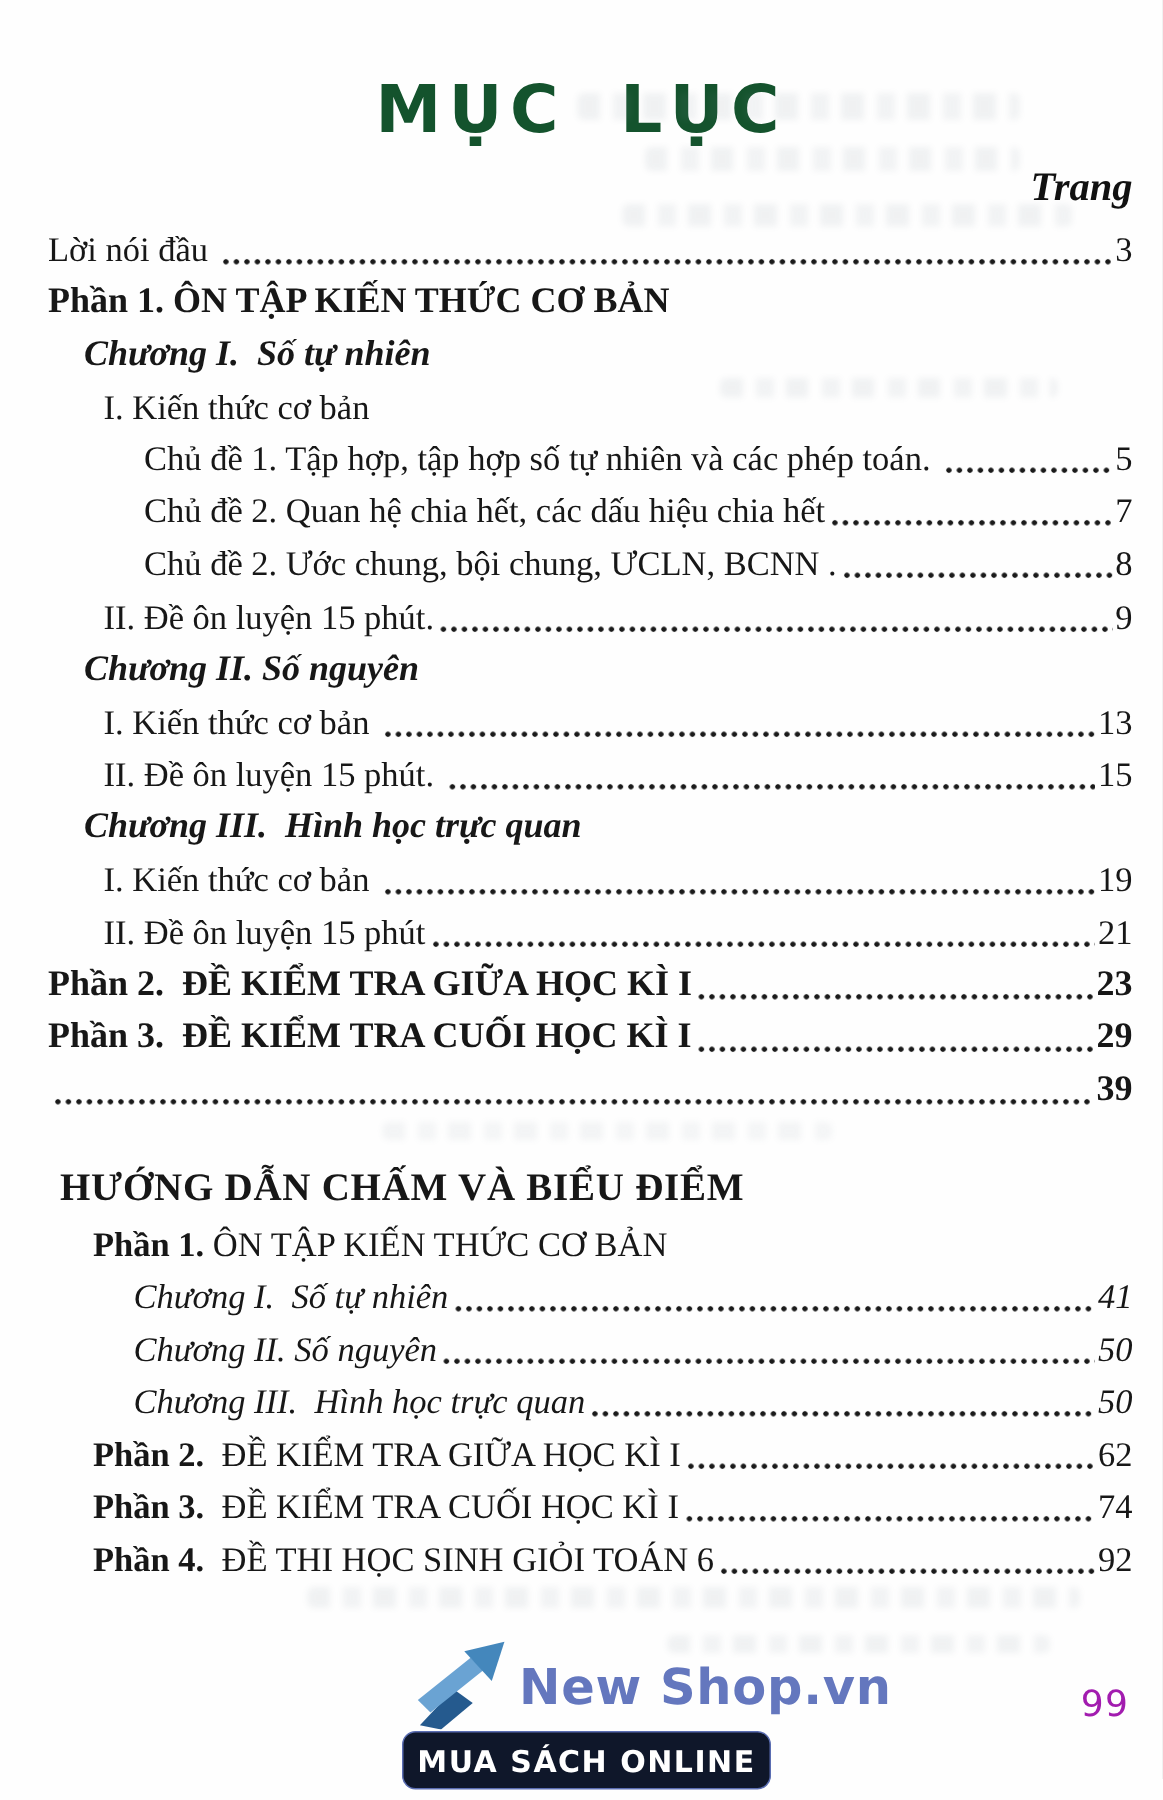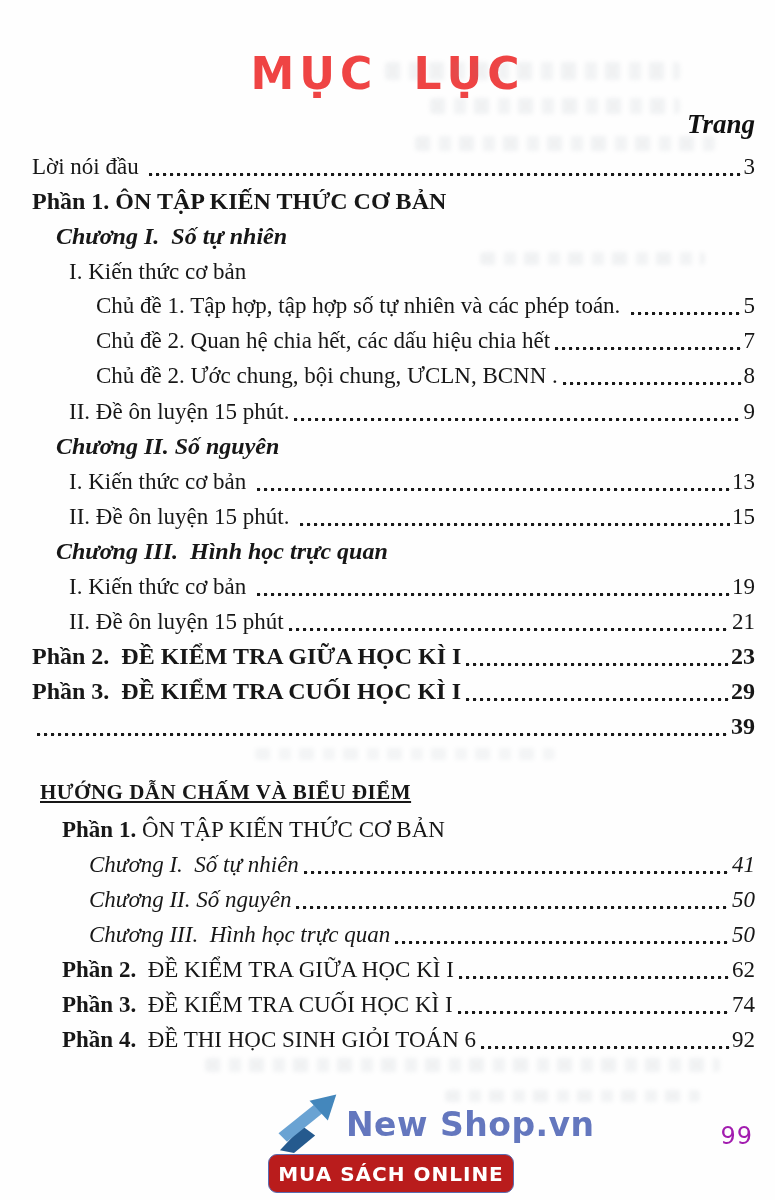--- a/index.html
+++ b/index.html
@@ -6,21 +6,21 @@
   .page{
     width:775px;height:1200px;position:relative;margin:0 auto;
     background:#fefefe;overflow:hidden;
     font-family:"Liberation Serif","DejaVu Serif",serif;color:#171717;
   }
   
   .doc-title{
     margin:48px 0 0 0;text-align:center;
     font-family:"DejaVu Sans","Liberation Sans",sans-serif;
     font-weight:800;font-size:44px;letter-spacing:5px;word-spacing:16px;
-    color:#ef4444;
+    color:#14532d;
   }
   .trang{
     text-align:right;padding-right:20px;margin-top:10px;
     font-weight:bold;font-style:italic;font-size:27px;color:#111;
   }
   
   .toc{padding:4px 20px 0 32px;margin-top:4px;}
   .row{display:flex;align-items:flex-end;height:35px;}
   .row .prefix,.row .label,.row .pagenum{line-height:33px;white-space:pre;font-size:23px;}
   .row .prefix{font-weight:bold;}
@@ -29,21 +29,21 @@
     flex:1;height:33px;margin:0 2px 0 4px;
     background-image:radial-gradient(circle at 2.6px 2.6px,#1a1a1a 1.55px,transparent 2.0px);
     background-size:7px 5.2px;background-repeat:repeat-x;
     background-position:left bottom 6px;
   }
   
   .st-bold .label,.st-bold .pagenum{font-weight:bold;font-size:24px;}
   .st-bolditalic .label{font-weight:bold;font-style:italic;font-size:24px;}
   .st-italic .label,.st-italic .pagenum{font-style:italic;}
   .st-header2{height:40px;margin-top:28px;}
-  .st-header2 .label{font-weight:bold;font-size:21px;line-height:38px;letter-spacing:0.5px;text-decoration:underline;}
+  .st-header2 .label{font-weight:bold;font-size:26px;line-height:38px;letter-spacing:0.5px;}
   
   .s1.l0{margin-left:0;}
   .s1.l1{margin-left:24px;}
   .s1.l2{margin-left:37px;text-align:right;}
   .s1.l3{margin-left:64px;align-items:center;}
   
   .s2.lh{margin-left:8px;}
   .s2.l0{margin-left:30px;}
   .s2.l1{margin-left:57px;}
   
@@ -55,21 +55,21 @@
   .footer-logo{position:absolute;left:268px;top:1096px;width:256px;}
   .logo-top{display:flex;align-items:center;height:56px;text-align:right;}
   .arrow-icon{width:76px;height:62px;flex:0 0 auto;margin-top:-4px;}
   .brand{
     font-family:"DejaVu Sans","Liberation Sans",sans-serif;
     font-weight:bold;font-size:33px;color:#6477be;letter-spacing:0.5px;
     margin-left:2px;white-space:nowrap;
   }
   .banner{
     margin-top:2px;width:244px;height:37px;border-radius:9px;
-    background:#b91c1c;border:1px solid #5a6db2;
+    background:#0f172a;border:1px solid #5a6db2;
     display:flex;align-items:center;justify-content:center;
   }
   .banner span{
     font-family:"DejaVu Sans","Liberation Sans",sans-serif;
     font-weight:bold;font-size:20px;color:#ffffff;letter-spacing:1px;white-space:nowrap;
   }
   .folio{
     position:absolute;right:22px;top:1122px;
     font-family:"DejaVu Sans","Liberation Sans",sans-serif;
     font-size:24px;color:#a21caf;letter-spacing:1px;

